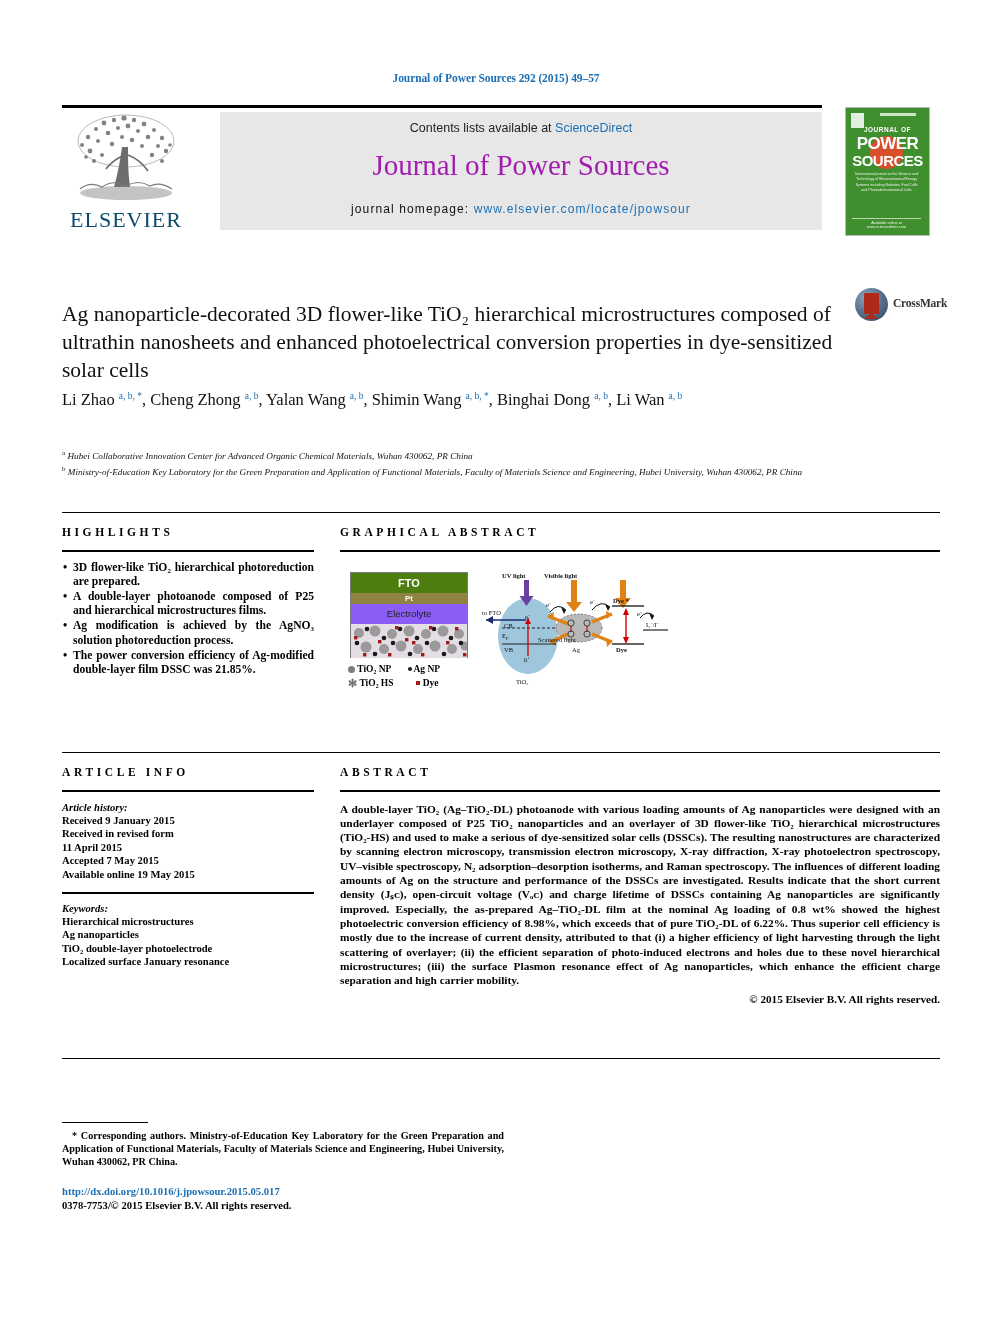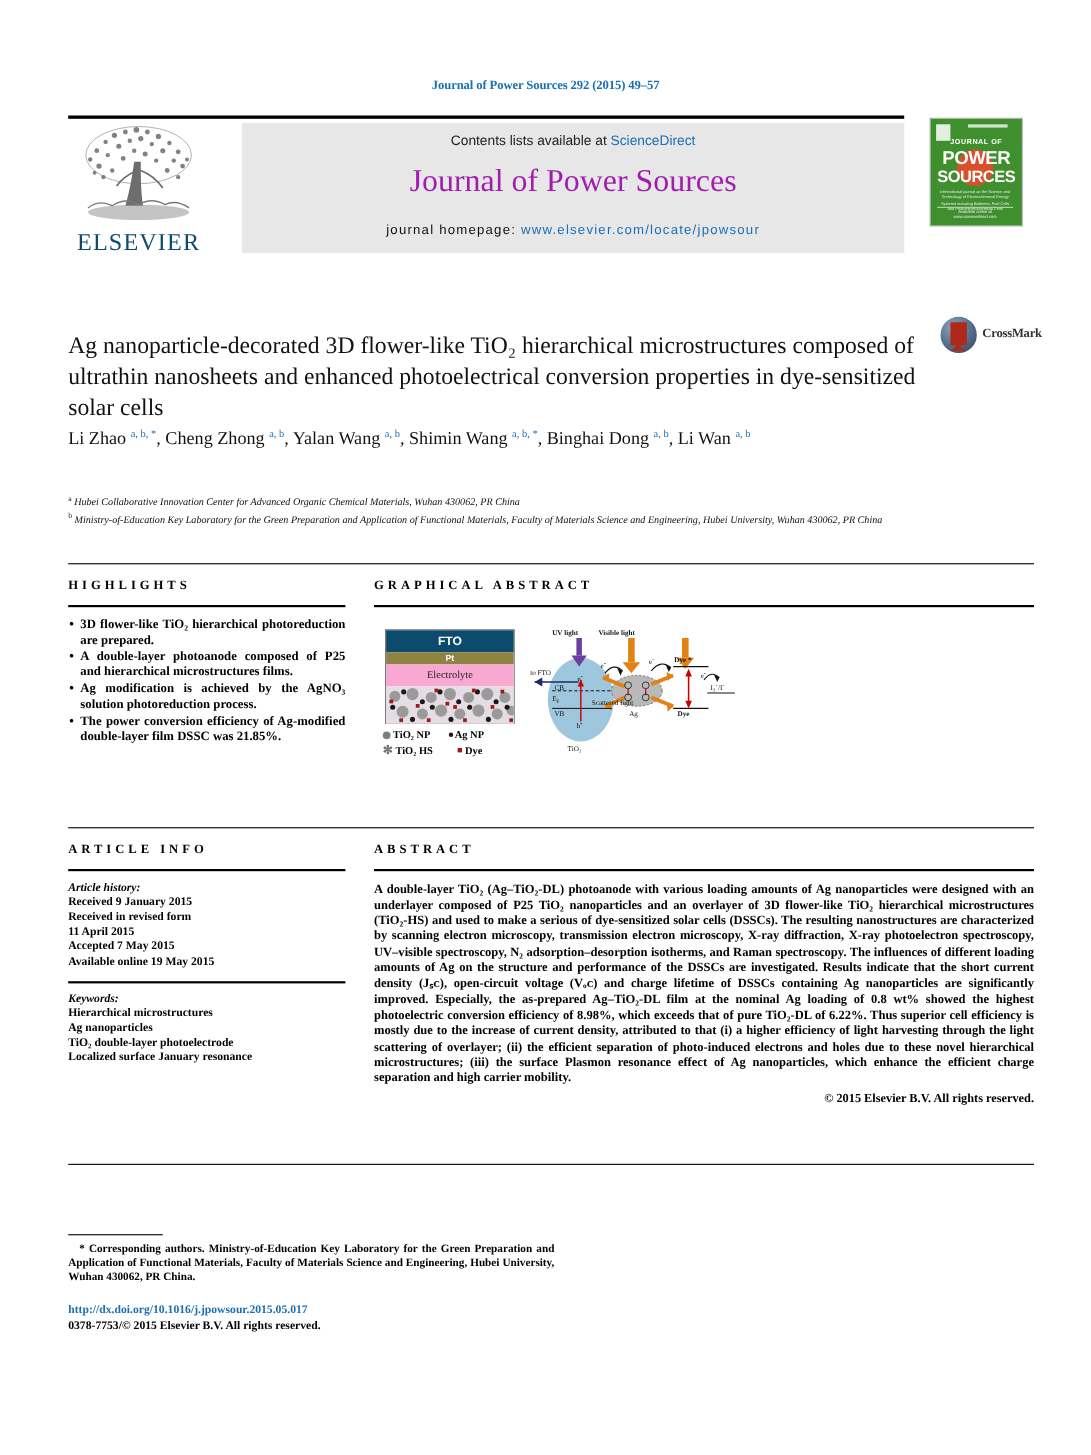--- a/index.html
+++ b/index.html
@@ -47,21 +47,21 @@
     font-family:"Liberation Serif", serif; font-size:29px; color:#a21caf;
   }
   .mc-home {
     position:absolute; top:90px; left:0; width:602px; text-align:center;
     font-family:"Liberation Sans", sans-serif; font-size:12px; letter-spacing:1.1px; color:#111;
   }
   .mc-home .url { color:#1a6fb5; }
 
   
   .cover {
-    position:absolute; left:783px; top:2px; width:85px; height:99px;
+    position:absolute; left:783px; top:2px; width:85px; height:129px;
     border:1px solid #b9b9b9; background:#ffffff; padding:0;
   }
   .cover-inner { width:100%; height:100%; background:#3f8f2e; position:relative; overflow:hidden; }
   .cv-sq { position:absolute; left:5px; top:5px; width:13px; height:15px; background:#fff; opacity:.85;}
   .cv-topline { position:absolute; left:34px; top:5px; width:36px; height:3px; background:#cfe3c8; }
   .cv-jof { position:absolute; left:0; top:18px; width:100%; text-align:center; font-family:"Liberation Sans",sans-serif; font-size:6.5px; color:#fff; letter-spacing:.5px; font-weight:bold;}
   .cv-disc { position:absolute; left:24px; top:28px; width:33px; height:33px; border-radius:50%; background:#d94f2b; }
   .cv-power { position:absolute; left:0; top:26px; width:100%; text-align:center; font-family:"Liberation Sans",sans-serif; font-size:17px; font-weight:bold; color:#fff; letter-spacing:-.5px;}
   .cv-sources { position:absolute; left:0; top:44px; width:100%; text-align:center; font-family:"Liberation Sans",sans-serif; font-size:15px; font-weight:bold; color:#fff; letter-spacing:-.5px;}
   .cv-blurb { position:absolute; left:6px; top:64px; width:69px; font-family:"Liberation Sans",sans-serif; font-size:3.6px; color:#eaf4e6; line-height:1.5; text-align:center;}
@@ -129,28 +129,28 @@
     content:"\2022"; position:absolute; left:1px; top:-1px; font-size:12px;
   }
 
   
   .ga-wrap { position:absolute; left:340px; top:526px; width:600px; }
   .ga-rule { margin-top:12px; width:600px; height:1.6px; background:#000; }
   .ga-fig { position:relative; margin-top:14px; width:330px; height:130px; }
 
   
   .sch { position:absolute; left:10px; top:6px; width:118px; height:86px; border:1px solid #7b7b7b; }
-  .sch-fto { position:absolute; left:0; top:0; width:100%; height:20px; background:#0c4a6e;
+  .sch-fto { position:absolute; left:0; top:0; width:100%; height:20px; background:#4d7c0f;
              color:#fff; font-family:"Liberation Sans",sans-serif; font-weight:bold; font-size:11px;
              text-align:center; line-height:20px; }
   .sch-pt  { position:absolute; left:0; top:20px; width:100%; height:11px; background:#8e8341;
              color:#fff; font-family:"Liberation Sans",sans-serif; font-weight:bold; font-size:8px;
              text-align:center; line-height:11px; }
-  .sch-el  { position:absolute; left:0; top:31px; width:100%; height:20px; background:#f9a8d4;
-             color:#222; font-family:Liberation Serif, serif; font-size:9.5px;
+  .sch-el  { position:absolute; left:0; top:31px; width:100%; height:20px; background:#8b5cf6;
+             color:#222; font-family:Liberation Sans, sans-serif; font-size:9.5px;
              text-align:center; line-height:20px; }
   .sch-np  { position:absolute; left:0; top:51px; width:100%; height:34px; background:#e4dde3; overflow:hidden;}
   .legend { position:absolute; left:8px; top:96px; width:150px;
             font-family:"Liberation Serif",serif; font-weight:bold; font-size:9.5px; line-height:14px; }
   .lg-row { position:relative; height:14px; }
   .dotg { display:inline-block; width:7px; height:7px; border-radius:50%; background:#7d7d7d; vertical-align:middle; }
   .dotb { display:inline-block; width:4px; height:4px; border-radius:50%; background:#1a1a1a; vertical-align:middle; }
   .dotr { display:inline-block; width:4px; height:4px; background:#a01a1a; vertical-align:middle; }
   .star { display:inline-block; font-size:11px; color:#6f6f6f; vertical-align:middle; line-height:7px;}
 

